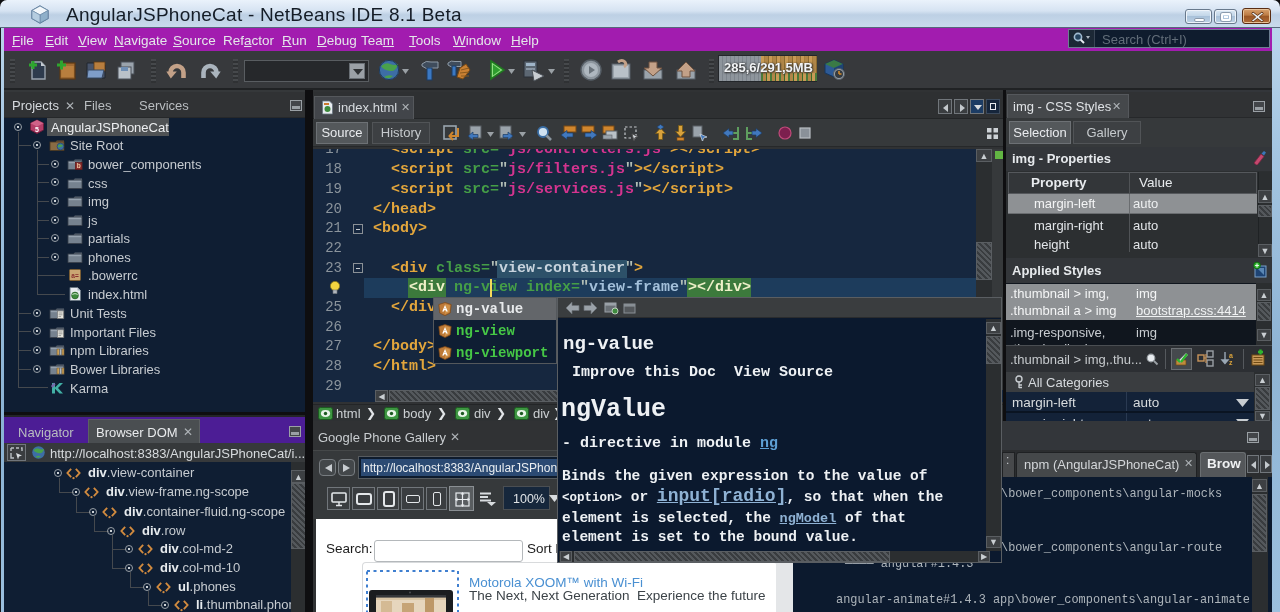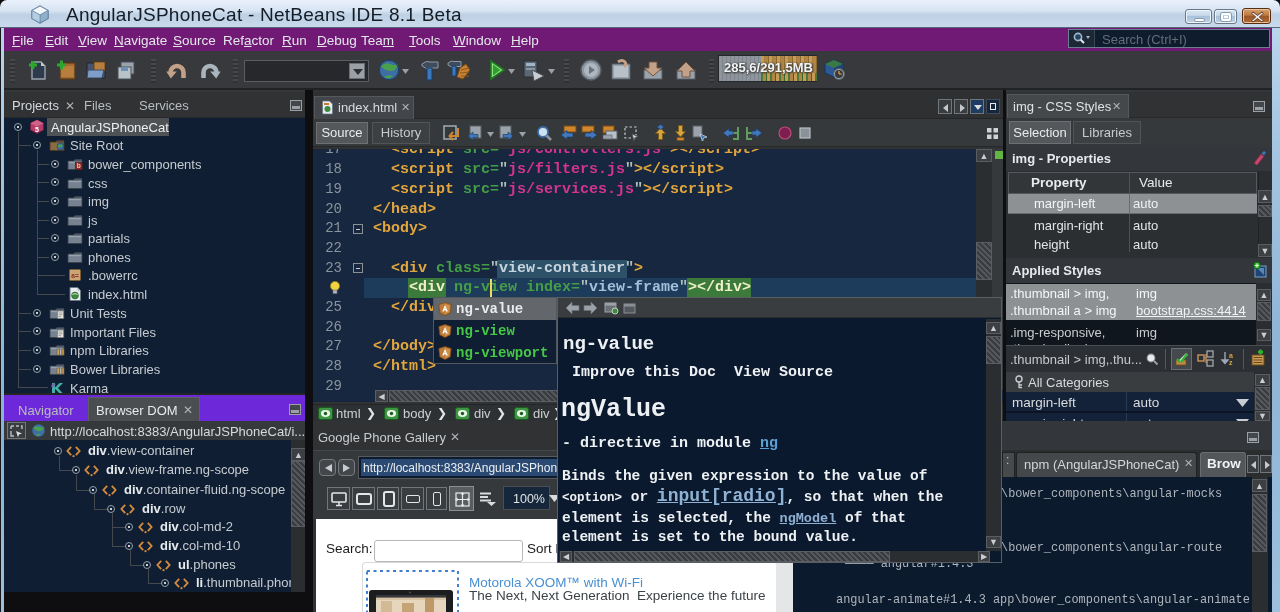--- a/index.html
+++ b/index.html
@@ -5,21 +5,21 @@
 *{margin:0;padding:0;box-sizing:border-box}
 html,body{width:1280px;height:612px;overflow:hidden;background:#2c2e30}
 #win{position:absolute;top:0;left:0;width:1280px;height:612px;background:#0e0e10;
   font-family:"Liberation Sans",sans-serif;overflow:hidden}
 .a{position:absolute}
 
 #titlebar{left:0;top:0;width:1280px;height:28px;border-radius:7px 7px 0 0;
   background:linear-gradient(#eaf2fb 0%,#d6e3f2 40%,#bdd0e4 55%,#c9daec 100%);
   border-bottom:1px solid #56677c}
 
-#menubar{left:0;top:28px;width:1280px;height:23px;background:#701a75}
+#menubar{left:0;top:28px;width:1280px;height:23px;background:#a21caf}
 .menu{position:absolute;top:5px;font-size:13.5px;color:#e4e7ea}
 .menu u{text-decoration:underline}
 
 #toolbar{left:0;top:51px;width:1280px;height:39px;background:#37393c;border-bottom:2px solid #202224}
 .tsep{position:absolute;top:8px;width:5px;height:24px;
   background:repeating-linear-gradient(#4c4f52 0 2px,#2c2e30 2px 4px);opacity:.7}
 
 .tab{position:absolute;font-size:13px;color:#b9bdc0}
 .tabon{position:absolute;font-size:13px;color:#e6e9eb;background:#4a4e51;
   border:1px solid #5c6063;border-bottom:none}
@@ -374,21 +374,21 @@
           <use href="#foldlib"></use>
         </svg>
     <div class="treetxt" style="left:67px;top:244px">Bower Libraries</div>
     <svg class="a" style="left:46px;top:262px" width="16" height="16">
           <use href="#karma"></use>
         </svg>
     <div class="treetxt" style="left:67px;top:263px">Karma</div>
   </div>
 </div>
 
-<div class="a" style="left:3px;top:393px;width:302px;height:197px;background:#6d28d9;border-top:2px solid #232527">
+<div class="a" style="left:3px;top:415px;width:302px;height:197px;background:#4c1d95;border-top:2px solid #232527">
   <div class="a tab" style="left:15px;top:8px">Navigator</div>
   <div class="tabon" style="left:85px;top:2px;width:112px;height:24px"></div>
   <div class="a" style="left:93px;top:8px;font-size:13px;color:#e8eaec">Browser DOM</div>
   <div class="a x" style="left:180px;top:8px">✕</div>
   <div class="mini" style="left:286px;top:9px"></div>
   <div class="a" style="left:0;top:26px;width:302px;height:19px;background:#36393b">
     <div class="a ibtn" style="left:4px;top:1px;width:19px;height:17px">
       <svg class="a" style="left:2px;top:2px" width="13" height="13" viewBox="0 0 13 13">
         <path d="M1 1 h3 M6 1 h3 M1 1 v3 M1 6 v3 M11 1 h1 v3 M4 11 h-3 v-3" stroke="#b9bfc4" stroke-width="1.4" fill="none"></path>
         <path d="M6 6 l6 2.5 -3 1 -1 3 z" fill="#d8dde1"></path>
@@ -722,21 +722,21 @@
 
 <div class="a" style="left:1006px;top:90px;width:266px;height:331px;background:#33363a">
   <div class="a" style="left:0;top:2px;width:266px;height:26px;background:#303234;border-bottom:1px solid #26282a">
     <div class="a" style="left:1px;top:2px;width:122px;height:24px;background:#45484b;border:1px solid #55585c;border-bottom:none"></div>
     <div class="a" style="left:7px;top:7px;font-size:13px;color:#dfe2e5">img - CSS Styles</div>
     <div class="a x" style="left:106px;top:8px;font-size:11px">✕</div>
     <div class="mini" style="left:247px;top:9px"></div>
   </div>
   <div class="a" style="left:0;top:28px;width:266px;height:29px;background:#36393b">
     <div class="a" style="left:3px;top:3px;width:62px;height:23px;background:#54585b;border:1px solid #6d7175;font-size:13px;color:#e9ebee;text-align:center;line-height:21px">Selection</div>
-    <div class="a" style="left:67px;top:3px;width:68px;height:23px;background:#3d4043;border:1px solid #515457;font-size:13px;color:#c6cacd;text-align:center;line-height:21px">Libraries</div>
+    <div class="a" style="left:67px;top:3px;width:68px;height:23px;background:#3d4043;border:1px solid #515457;font-size:13px;color:#c6cacd;text-align:center;line-height:21px">Gallery</div>
   </div>
   <div class="a" style="left:0;top:57px;width:266px;height:24px;background:#33363a">
     <div class="a" style="left:6px;top:4px;font-size:13px;font-weight:bold;color:#e6e9ec">img - Properties</div>
     <svg class="a" style="left:246px;top:3px" width="15" height="15" viewBox="0 0 15 15">
       <path d="M2 13 l7 -9 3 2.4 -7 9z" fill="#c4486e" stroke="#7c2440" stroke-width=".8"></path>
       <path d="M9.5 3.5 l2.5 -2.5 2 1.6 -2 2.9z" fill="#3a76b8"></path>
     </svg>
   </div>
   <div class="a" style="left:0;top:81px;width:266px;height:87px;background:#2c2f31">
     <div class="a" style="left:2px;top:1px;width:249px;height:22px;background:#333639;border:1px solid #55585c">

